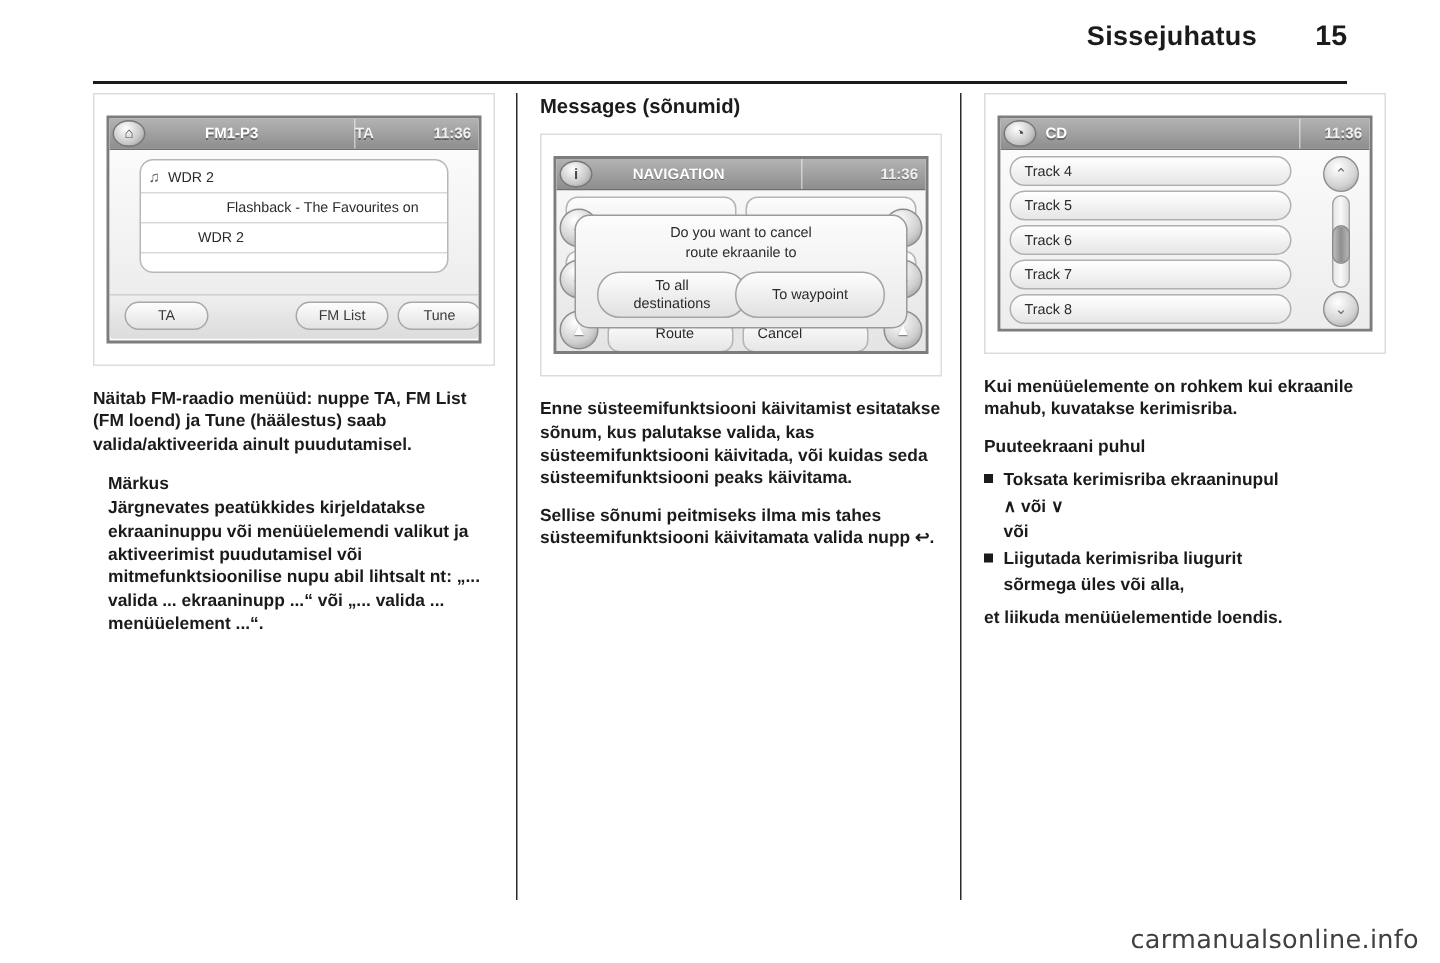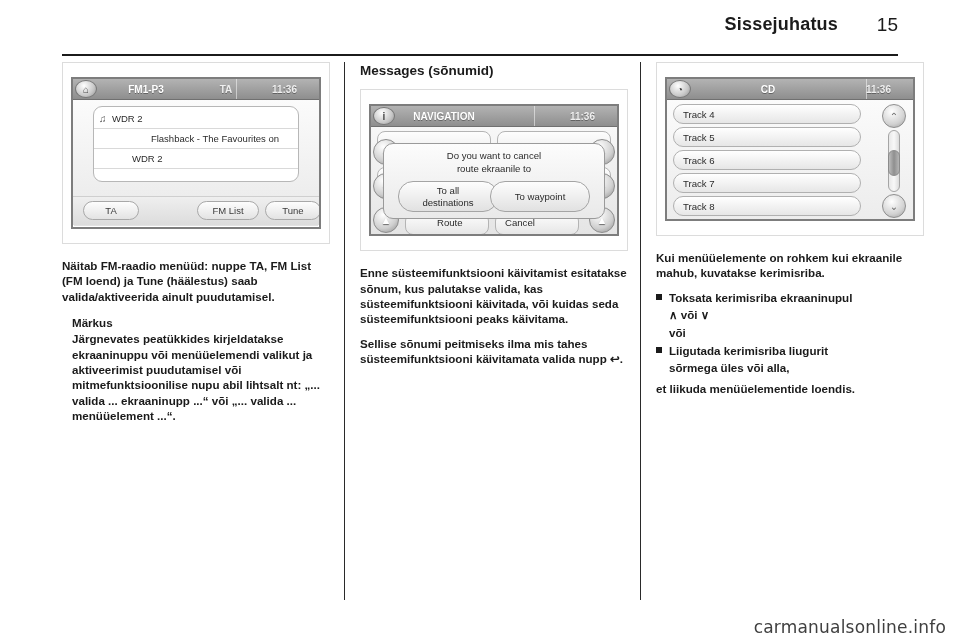--- a/index.html
+++ b/index.html
@@ -31,21 +31,21 @@
     font-size: 18px;
     font-weight: bold;
     letter-spacing: 0.2px;
     color: #1b1b1b;
   }
   #header-page-number {
     position: absolute;
     right: 0;
     top: 0;
     font-size: 19px;
-    font-weight: normal;
+    font-weight: bold;
     color: #1b1b1b;
   }
   #header-rule {
     position: absolute;
     left: 62px;
     top: 54px;
     width: 836px;
     height: 2px;
     background: #1b1b1b;
   }
@@ -188,21 +188,21 @@
     padding-right: 8px;
   }
   .status-ta {
     width: 54px;
     text-align: center;
     color: #efefef;
   }
   .status-clock {
     width: 44px;
     text-align: right;
-    padding-right: 22px;
+    padding-right: 5px;
     color: #efefef;
   }
   .statusbar-split {
     position: absolute;
     top: 0;
     bottom: 0;
     width: 1px;
     background: rgba(255,255,255,.5);
   }
 
@@ -529,21 +529,21 @@
   <p class="body-text">Enne süsteemifunktsiooni käivitamist esitatakse sõnum, kus palutakse valida, kas süsteemifunktsiooni käivitada, või kuidas seda süsteemifunktsiooni peaks käivitama.</p>
   <p class="body-text">Sellise sõnumi peitmiseks ilma mis tahes süsteemifunktsiooni käivitamata valida nupp ↩.</p>
 </div>
 
 <div class="column" id="column-3">
 
   <div class="device-figure">
     <div class="device-screen" style="height:144px;">
       <div class="screen-statusbar">
         <div class="status-icon">◔</div>
-        <div class="status-title" style="text-align:center; padding-left:2px;">CD</div>
+        <div class="status-title" style="text-align:left; padding-left:2px;">CD</div>
         <div class="statusbar-split" style="right:46px;"></div>
         <div class="status-clock">11:36</div>
       </div>
       <div class="cd-body">
         <div class="track-row">Track 4</div>
         <div class="track-row">Track 5</div>
         <div class="track-row">Track 6</div>
         <div class="track-row">Track 7</div>
         <div class="track-row">Track 8</div>
 
@@ -551,20 +551,21 @@
           <div class="scroll-btn scroll-up">⌃</div>
           <div class="scroll-track"></div>
           <div class="scroll-thumb"></div>
           <div class="scroll-btn scroll-down">⌄</div>
         </div>
       </div>
     </div>
   </div>
 
   <p class="body-text">Kui menüüelemente on rohkem kui ekraanile mahub, kuvatakse kerimisriba.</p>
+  <p class="body-text tight">Puuteekraani puhul</p>
 
   <ul class="bullet-list">
     <li class="bullet-item">
       <span class="bullet-marker"></span>
       <span>Toksata kerimisriba ekraaninupul</span>
     </li>
     <li class="bullet-sub">∧ või ∨</li>
     <li class="or-line">või</li>
     <li class="bullet-item">
       <span class="bullet-marker"></span>

